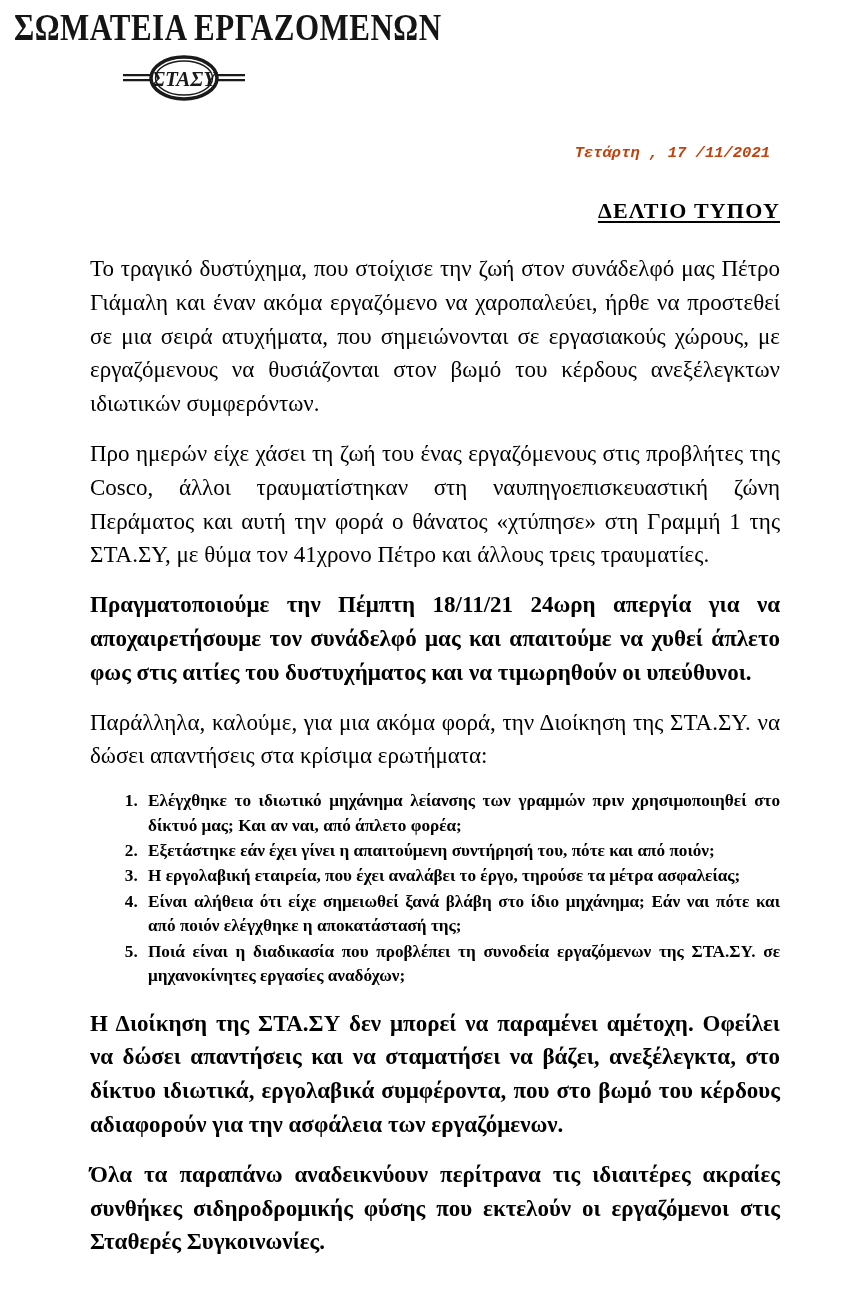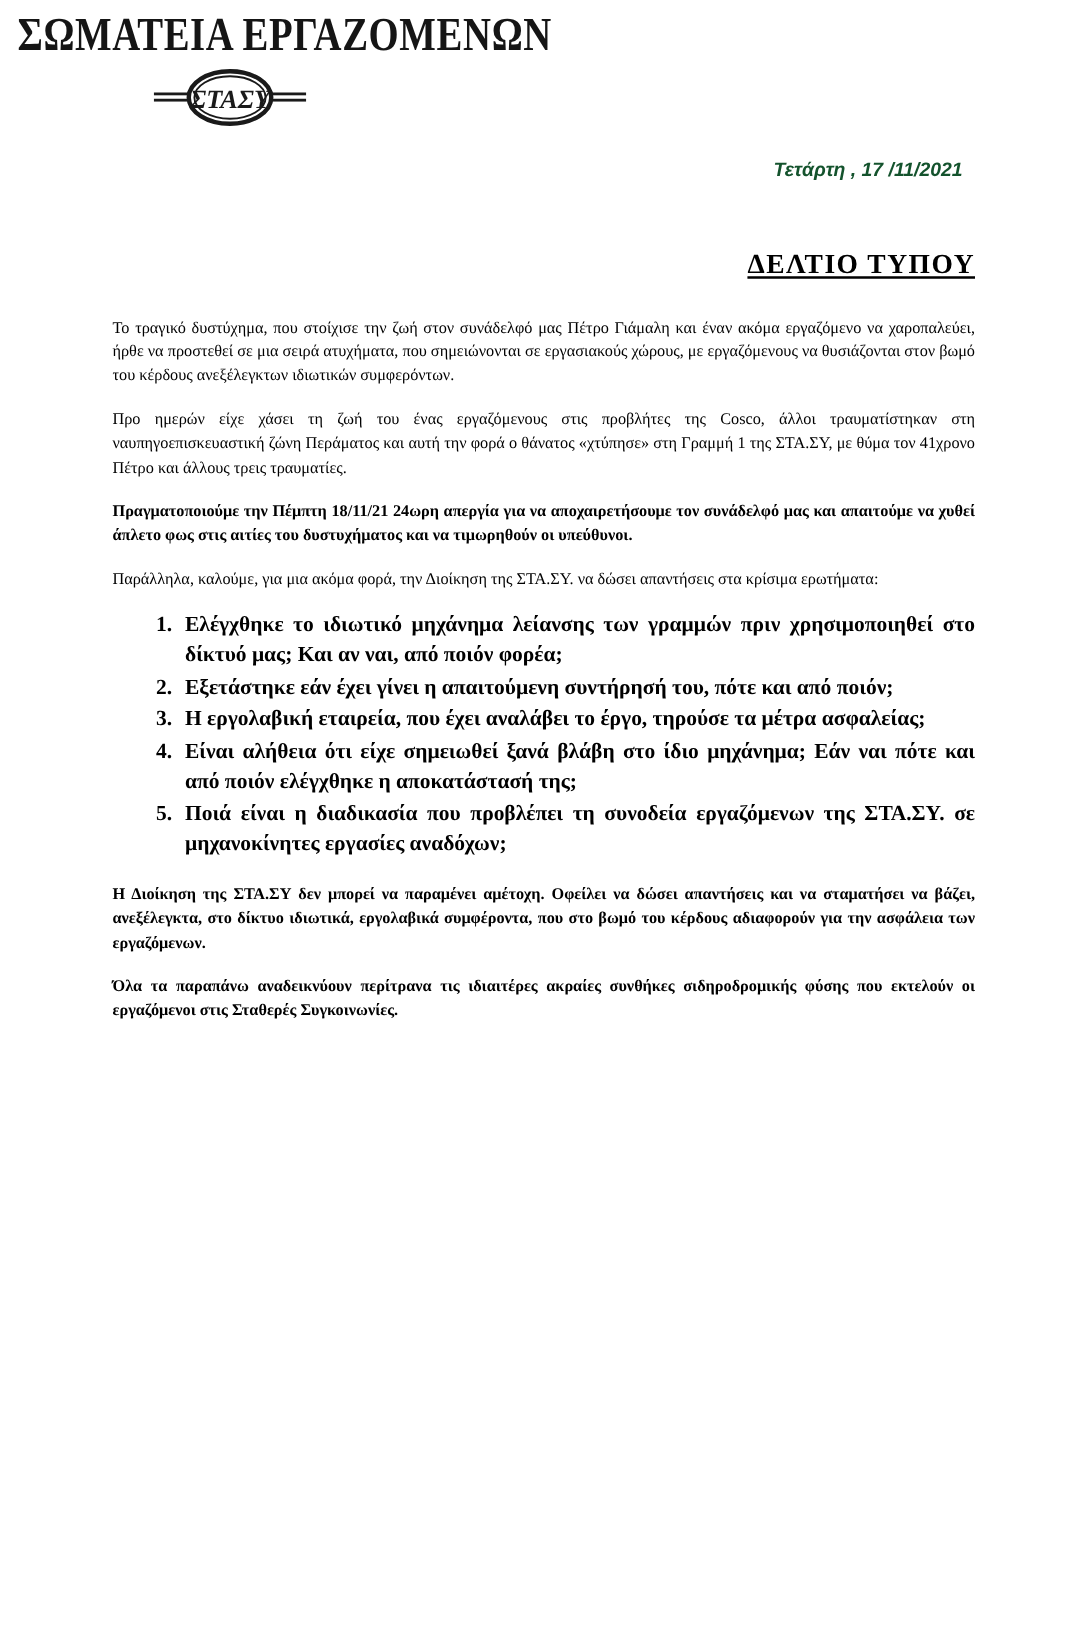--- a/index.html
+++ b/index.html
@@ -55,26 +55,26 @@
     top: 0;
     transform: translateX(-50%);
     width: 122px;
     height: 46px;
   }
 
   
   .date-line {
     position: absolute;
     right: 98px;
-    top: 128px;
-    font-family: Liberation Sans, sans-serif;
+    top: 144px;
+    font-family: Liberation Mono, monospace;
     font-style: italic;
     font-weight: bold;
     font-size: 15.5px;
-    color: #14532d;
+    color: #c2410c;
     white-space: nowrap;
   }
 
   
   .body-block {
     position: absolute;
     left: 90px;
     top: 198px;
     width: 690px;
   }
@@ -93,21 +93,21 @@
   .subject {
     text-align: center;
     font-weight: bold;
     font-size: 17.2px;
     line-height: 1.42;
     margin: 0 0 18px 0;
     padding: 0 8px;
   }
 
   p.para {
-    font-size: 13px;
+    font-size: 23px;
     line-height: 1.47;
     text-align: justify;
     margin: 0 0 16px 0;
     hyphens: none;
   }
   p.para.bold {
     font-weight: bold;
   }
 
   ol.questions {
@@ -165,21 +165,21 @@
     <p class="para">Το τραγικό δυστύχημα, που στοίχισε την ζωή στον συνάδελφό μας Πέτρο Γιάμαλη και έναν ακόμα εργαζόμενο να χαροπαλεύει, ήρθε να προστεθεί σε μια σειρά ατυχήματα, που σημειώνονται σε εργασιακούς χώρους, με εργαζόμενους να θυσιάζονται στον βωμό του κέρδους ανεξέλεγκτων ιδιωτικών συμφερόντων.</p>
 
     <p class="para">Προ ημερών είχε χάσει τη ζωή του ένας εργαζόμενους στις προβλήτες της Cosco, άλλοι τραυματίστηκαν στη ναυπηγοεπισκευαστική ζώνη Περάματος και αυτή την φορά ο θάνατος «χτύπησε» στη Γραμμή 1 της ΣΤΑ.ΣΥ, με θύμα τον 41χρονο Πέτρο και άλλους τρεις τραυματίες.</p>
 
 
     <p class="para bold">Πραγματοποιούμε την Πέμπτη 18/11/21 24ωρη απεργία για να αποχαιρετήσουμε τον συνάδελφό μας και απαιτούμε να χυθεί άπλετο φως στις αιτίες του δυστυχήματος και να τιμωρηθούν οι υπεύθυνοι.</p>
 
     <p class="para">Παράλληλα, καλούμε, για μια ακόμα φορά, την Διοίκηση της ΣΤΑ.ΣΥ. να δώσει απαντήσεις στα κρίσιμα ερωτήματα:</p>
 
     <ol class="questions">
-      <li>Ελέγχθηκε το ιδιωτικό μηχάνημα λείανσης των γραμμών πριν χρησιμοποιηθεί στο δίκτυό μας; Και αν ναι, από ποιόν φορέα;</li>
+      <li>Ελέγχθηκε το ιδιωτικό μηχάνημα λείανσης των γραμμών πριν χρησιμοποιηθεί στο δίκτυό μας; Και αν ναι, από άπλετο φορέα;</li>
       <li>Εξετάστηκε εάν έχει γίνει η απαιτούμενη συντήρησή του, πότε και από ποιόν;</li>
       <li>Η εργολαβική εταιρεία, που έχει αναλάβει το έργο, τηρούσε τα μέτρα ασφαλείας;</li>
       <li>Είναι αλήθεια ότι είχε σημειωθεί ξανά βλάβη στο ίδιο μηχάνημα; Εάν ναι πότε και από ποιόν ελέγχθηκε η αποκατάστασή της;</li>
       <li>Ποιά είναι η διαδικασία που προβλέπει τη συνοδεία εργαζόμενων της ΣΤΑ.ΣΥ. σε μηχανοκίνητες εργασίες αναδόχων;</li>
     </ol>
 
     <p class="para bold">Η Διοίκηση της ΣΤΑ.ΣΥ δεν μπορεί να παραμένει αμέτοχη. Οφείλει να δώσει απαντήσεις και να σταματήσει να βάζει, ανεξέλεγκτα, στο δίκτυο ιδιωτικά, εργολαβικά συμφέροντα, που στο βωμό του κέρδους αδιαφορούν για την ασφάλεια των εργαζόμενων.</p>
 
     <p class="para bold">Όλα τα παραπάνω αναδεικνύουν περίτρανα τις ιδιαιτέρες ακραίες συνθήκες σιδηροδρομικής φύσης που εκτελούν οι εργαζόμενοι στις Σταθερές Συγκοινωνίες.</p>
 

